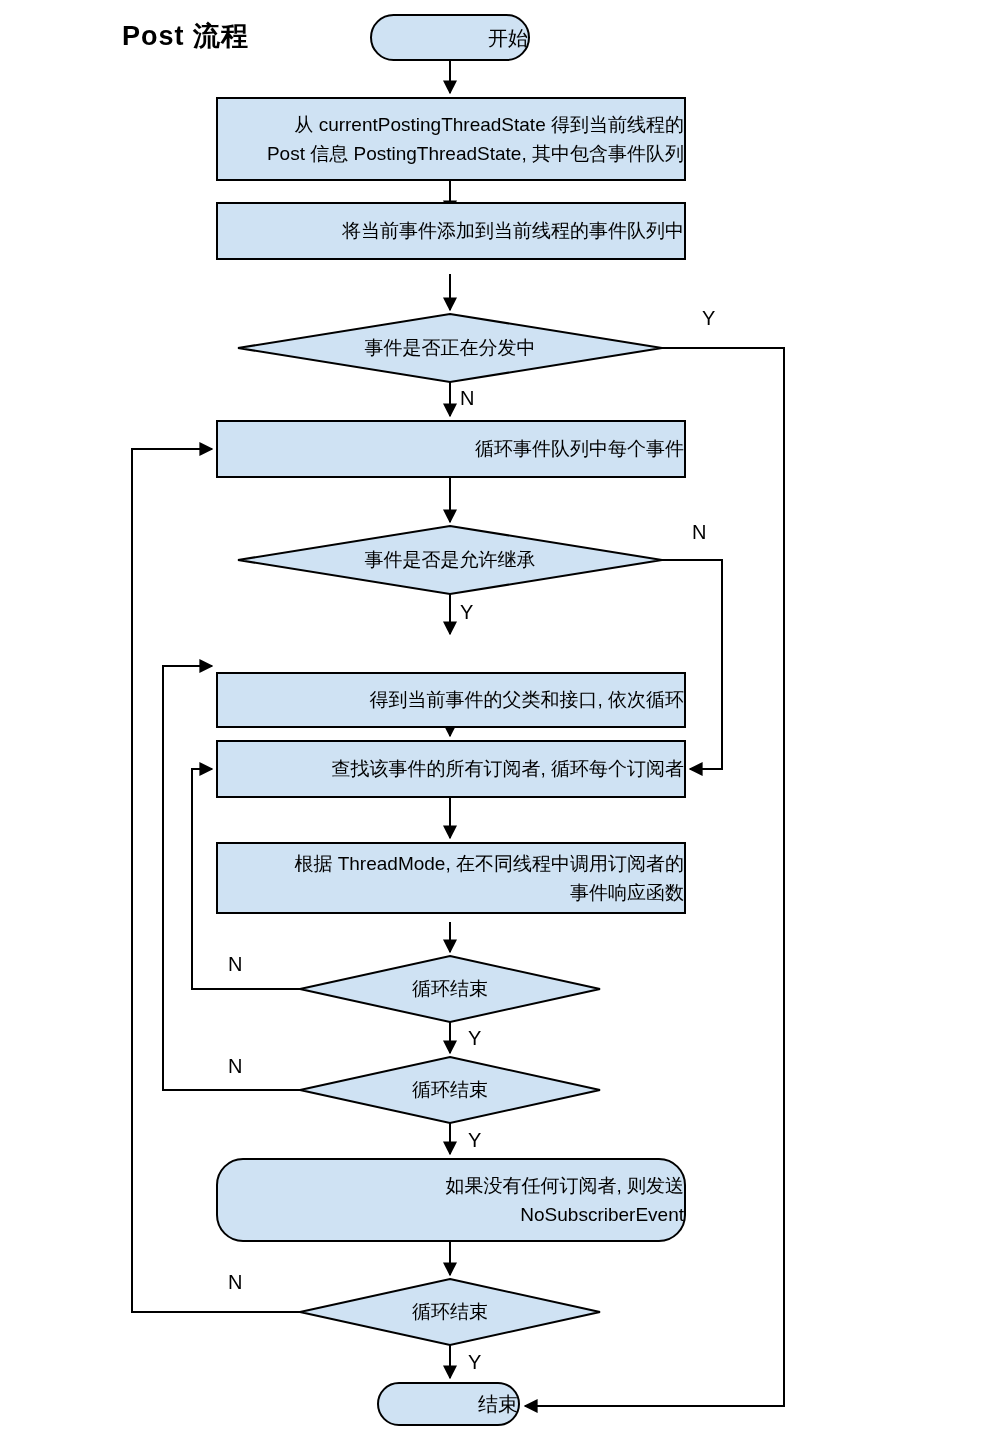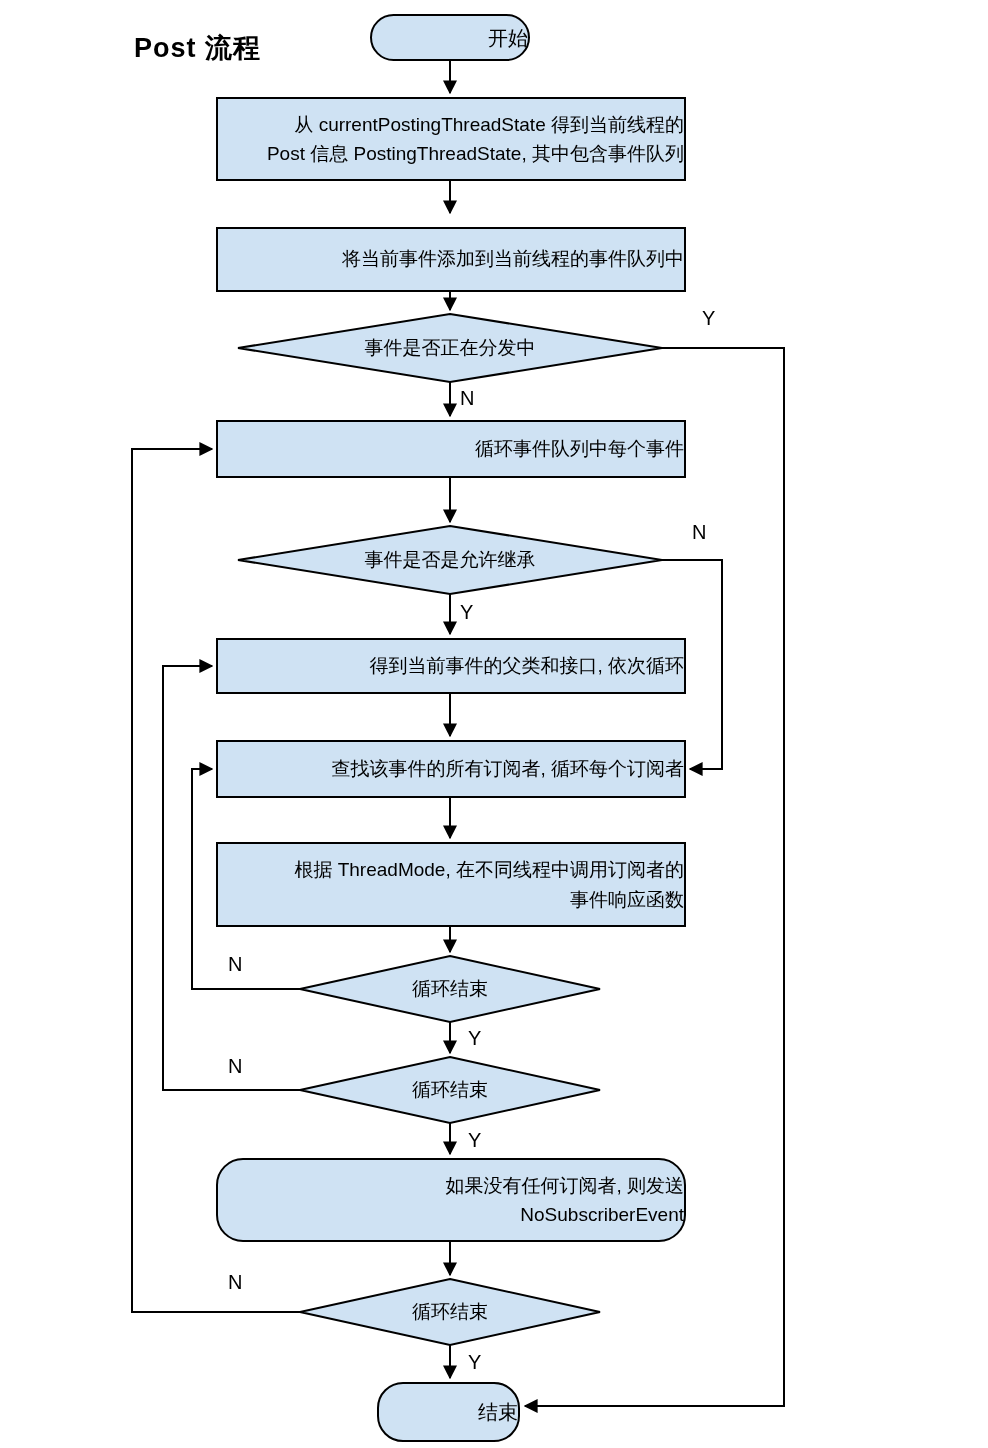--- a/index.html
+++ b/index.html
@@ -6,21 +6,21 @@
   .stage{
     position:relative;width:988px;height:1448px;margin:0 auto;
     background:var(--bg,#fff);overflow:hidden;
     font-family:"Liberation Sans","DejaVu Sans",sans-serif;
     color:var(--text,#000);
   }
   .wires{position:absolute;left:0;top:0;width:988px;height:1448px;}
   .wire{fill:none;stroke:var(--line,#000);stroke-width:2;}
   .diamond{fill:var(--node-fill,#cfe2f3);stroke:var(--node-border,#000);stroke-width:2;}
   .page-title{
-    position:absolute;left:122px;top:18px;margin:12px;
+    position:absolute;left:122px;top:18px;margin:0;
     font-size:27px;font-weight:bold;letter-spacing:1px;
   }
   .node{
     position:absolute;box-sizing:border-box;
     display:flex;flex-direction:column;align-items:flex-end;justify-content:center;
     text-align:center;
     background:var(--node-fill,#cfe2f3);
     border:2px solid var(--node-border,#000);
     font-size:19px;line-height:1.6;
   }
@@ -28,27 +28,27 @@
   .dlabel{
     position:absolute;display:flex;align-items:center;justify-content:center;
     text-align:center;font-size:19px;background:transparent;border:none;
   }
   .branch{
     position:absolute;font-size:20px;line-height:1;background:transparent;
   }
   
   #node-start{left:370px;top:14px;width:160px;height:47px;}
   #node-get-state{left:216px;top:97px;width:470px;height:84px;line-height:1.55;}
-  #node-add-queue{left:216px;top:227px;width:470px;height:65px;}
+  #node-add-queue{left:216px;top:202px;width:470px;height:58px;}
   #node-loop-queue{left:216px;top:420px;width:470px;height:58px;}
-  #node-get-parents{left:216px;top:638px;width:470px;height:56px;}
+  #node-get-parents{left:216px;top:672px;width:470px;height:56px;}
   #node-find-subs{left:216px;top:740px;width:470px;height:58px;}
-  #node-invoke{left:216px;top:842px;width:470px;height:85px;line-height:1.55;}
+  #node-invoke{left:216px;top:842px;width:470px;height:72px;line-height:1.55;}
   #node-no-sub{left:216px;top:1158px;width:470px;height:84px;line-height:1.55;border-radius:27px;}
-  #node-end{left:377px;top:1382px;width:143px;height:60px;}
+  #node-end{left:377px;top:1382px;width:143px;height:44px;}
   
   #dlabel-dispatching{left:238px;top:314px;width:424px;height:68px;}
   #dlabel-inherit{left:238px;top:526px;width:424px;height:68px;}
   #dlabel-loopend-subs{left:300px;top:956px;width:300px;height:66px;}
   #dlabel-loopend-parents{left:300px;top:1057px;width:300px;height:66px;}
   #dlabel-loopend-queue{left:300px;top:1279px;width:300px;height:66px;}
   
   #yn-d1-y{left:702px;top:308px;}
   #yn-d1-n{left:460px;top:388px;}
   #yn-d2-n{left:692px;top:522px;}

